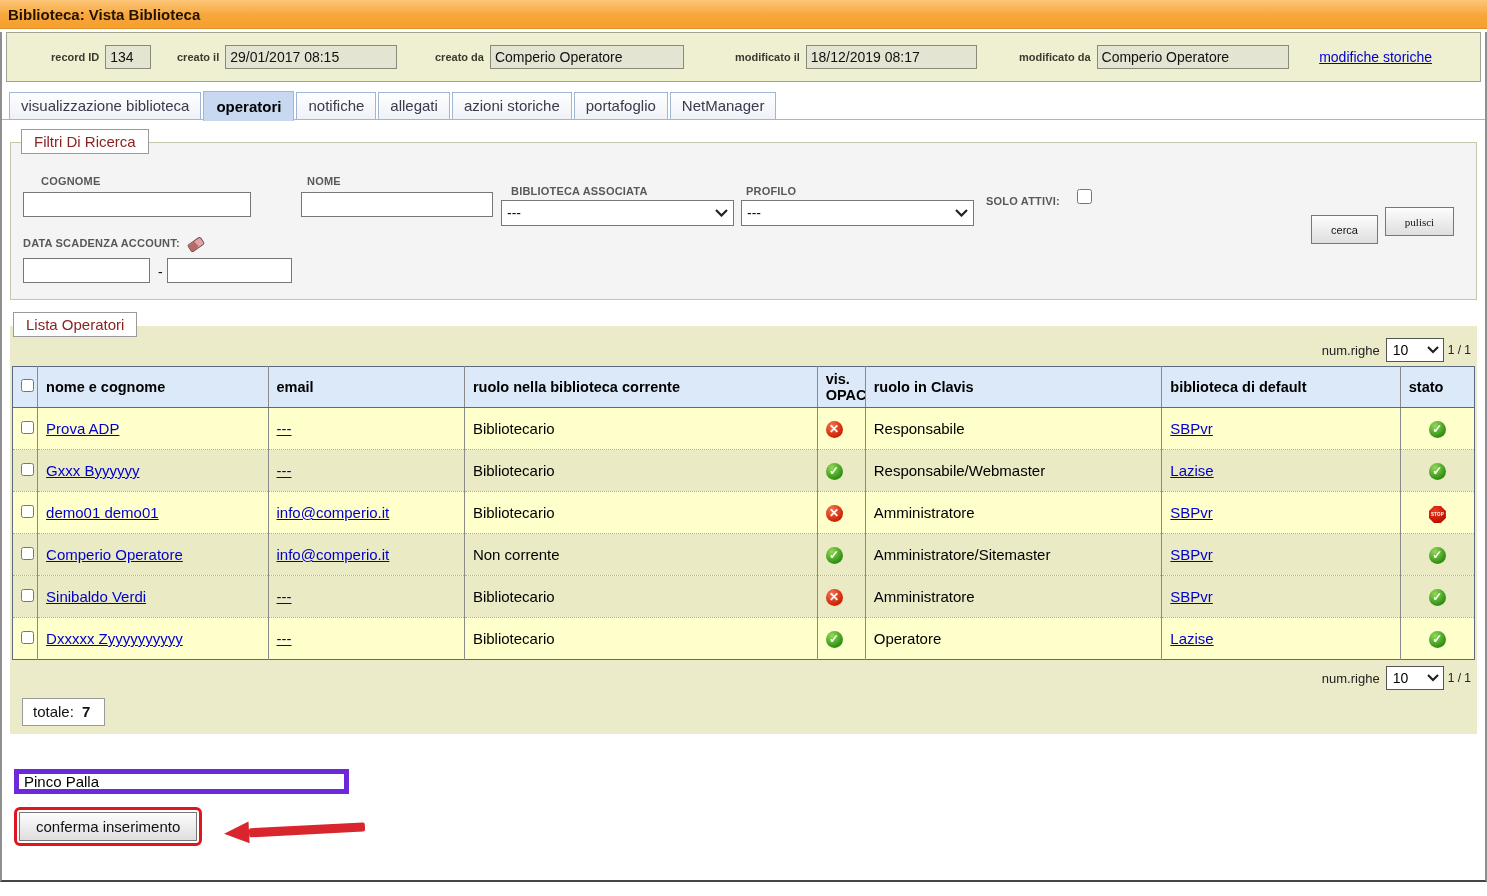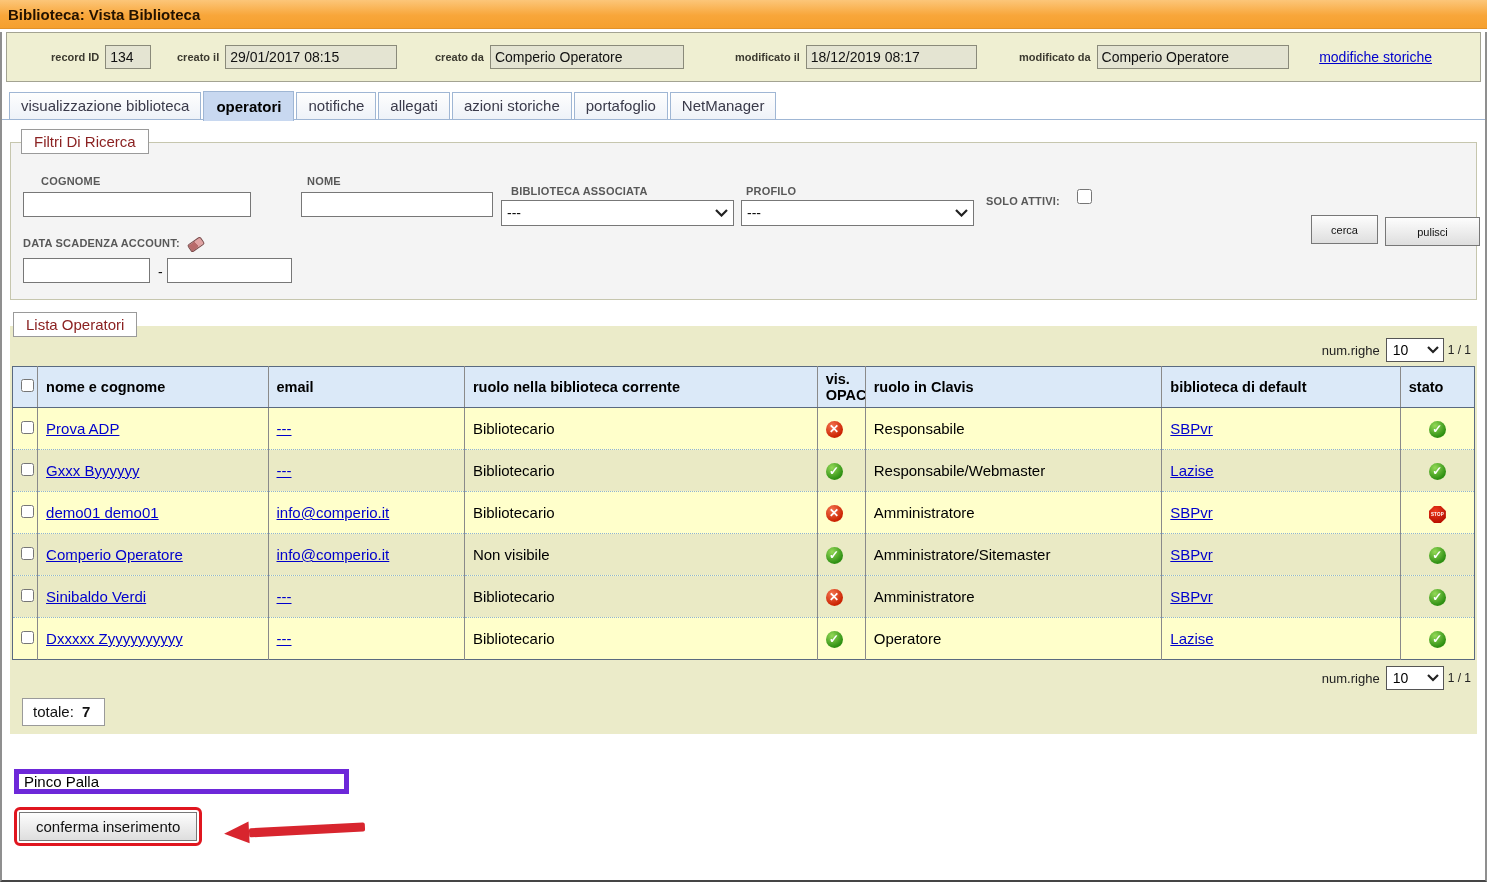--- a/index.html
+++ b/index.html
@@ -50,21 +50,21 @@
   .select-wrap { position:absolute; height:26px; border:1px solid #777; background:#fff;
     display:flex; align-items:center; }
   .select-wrap select { appearance:none; -webkit-appearance:none; border:none; outline:none;
     background:transparent; width:100%; height:100%; font-size:14px; padding:0 22px 0 5px;
     font-family:"Liberation Sans",sans-serif; color:#111; }
   .select-wrap .chev { position:absolute; right:5px; pointer-events:none; display:flex; }
   .btn { border:1px solid #777; background:linear-gradient(#fdfdfd,#dedede);
     font-size:11px; color:#111; padding:4px 13px; cursor:pointer;
     font-family:"Liberation Sans",sans-serif; }
   .f-cerca { position:absolute; left:1300px; top:72px; width:67px; height:29px; }
-  .f-pulisci { position:absolute; left:1374px; top:74px; width:95px; height:29px; }
+  .f-pulisci { position:absolute; left:1374px; top:64px; width:69px; height:29px;font-family:Liberation Serif, serif; }
   .eraser-icon { display:inline-block; width:16px; height:9px; border-radius:2px;
     transform:rotate(-35deg); background:linear-gradient(90deg,#b86a6a 0 55%,#e0a2a2 55%);
     border:1px solid #7c4a4a; margin-left:8px; vertical-align:middle; }
   .f-checkbox { position:absolute; width:15px; height:15px; }
 
   
   .list-panel { position:relative; margin:26px 8px 0 8px; background:#ebebc9;
     padding:2px 2px 8px 2px; }
   .list-panel .legend-box { left:3px; }
   .numrighe-row { display:flex; justify-content:flex-end; align-items:center;
@@ -277,21 +277,21 @@
               <td class="c-ruolo">Bibliotecario</td>
               <td class="c-opac" style="text-align:left;"><span class="icon icon-no">✕</span></td>
               <td class="c-clavis">Amministratore</td>
               <td class="c-bib"><a href="#">SBPvr</a></td>
               <td class="c-stato" style="text-align:center;"><span class="icon icon-stop">STOP</span></td>
             </tr>
             <tr class="even">
               <td class="c-check" style="border-left:none;"><input type="checkbox" style=""></td>
               <td class="c-name"><a href="#">Comperio Operatore</a></td>
               <td class="c-email"><a href="#">info@comperio.it</a></td>
-              <td class="c-ruolo">Non visibile</td>
+              <td class="c-ruolo">Non corrente</td>
               <td class="c-opac" style="text-align:left;"><span class="icon icon-ok">✓</span></td>
               <td class="c-clavis">Amministratore/Sitemaster</td>
               <td class="c-bib"><a href="#">SBPvr</a></td>
               <td class="c-stato" style="text-align:center;"><span class="icon icon-ok">✓</span></td>
             </tr>
             <tr class="even">
               <td class="c-check" style="border-left:none;"><input type="checkbox" style=""></td>
               <td class="c-name"><a href="#">Sinibaldo Verdi</a></td>
               <td class="c-email"><a href="#">---</a></td>
               <td class="c-ruolo">Bibliotecario</td>

